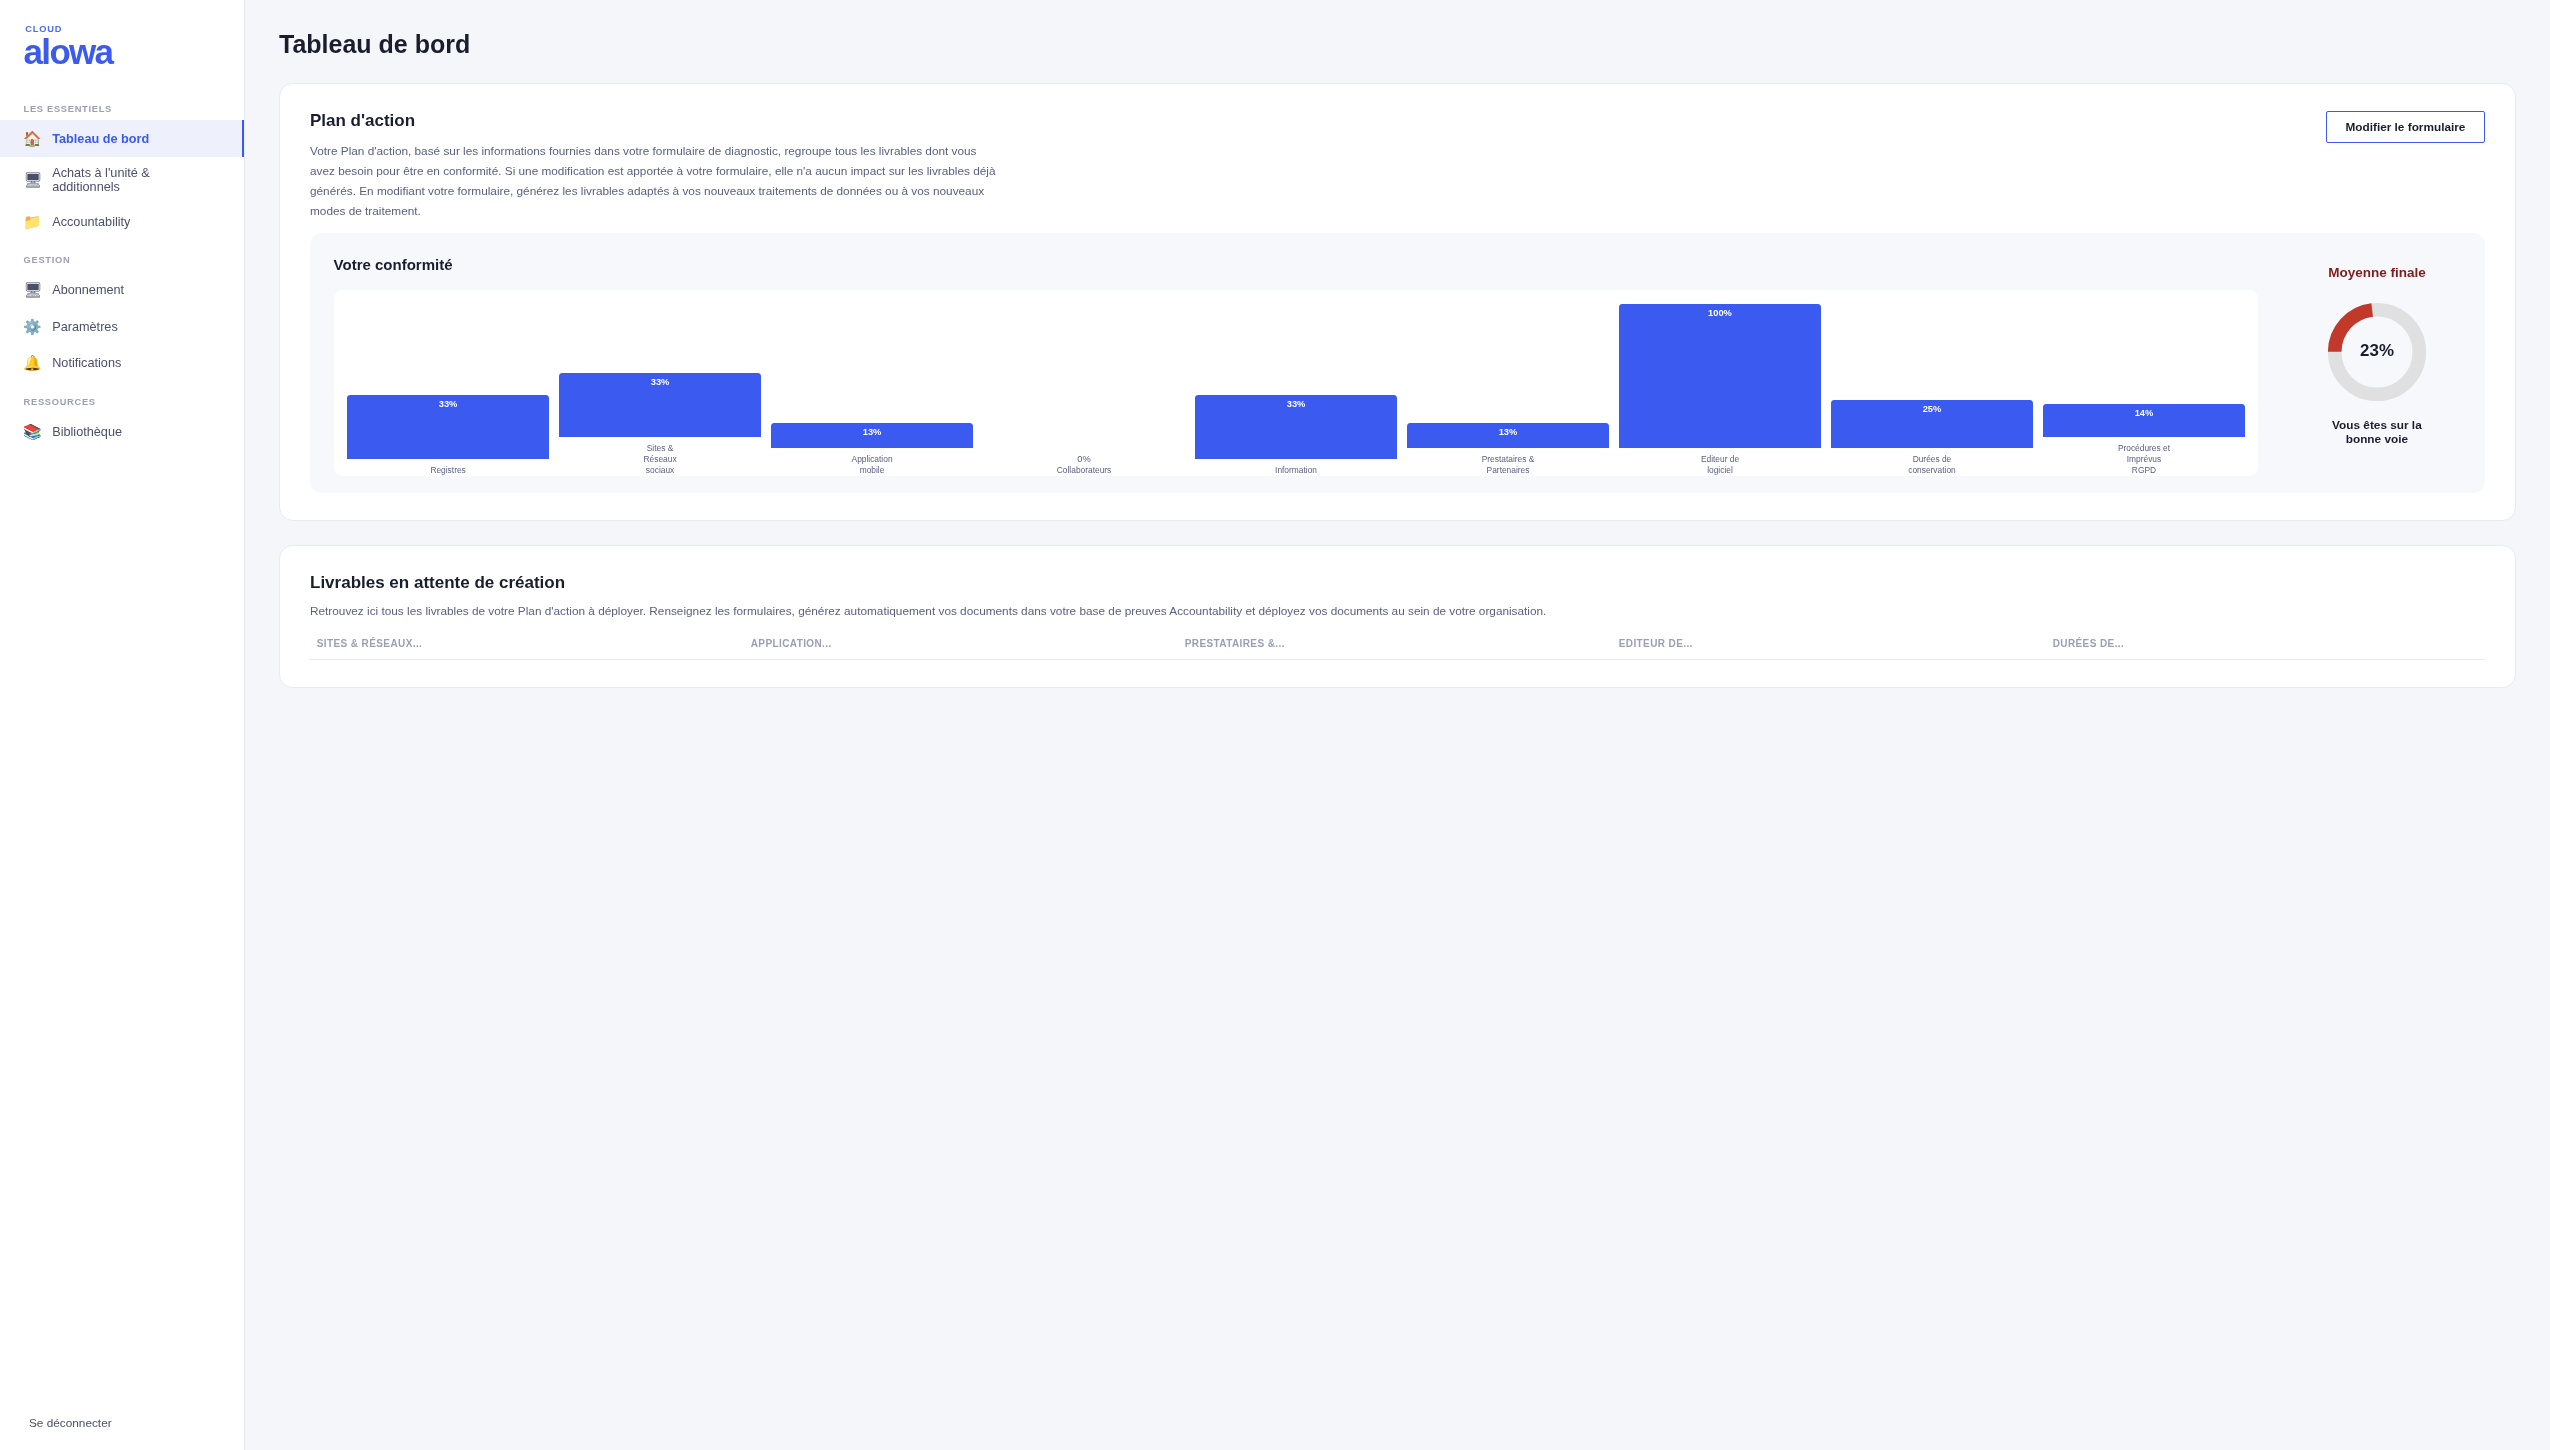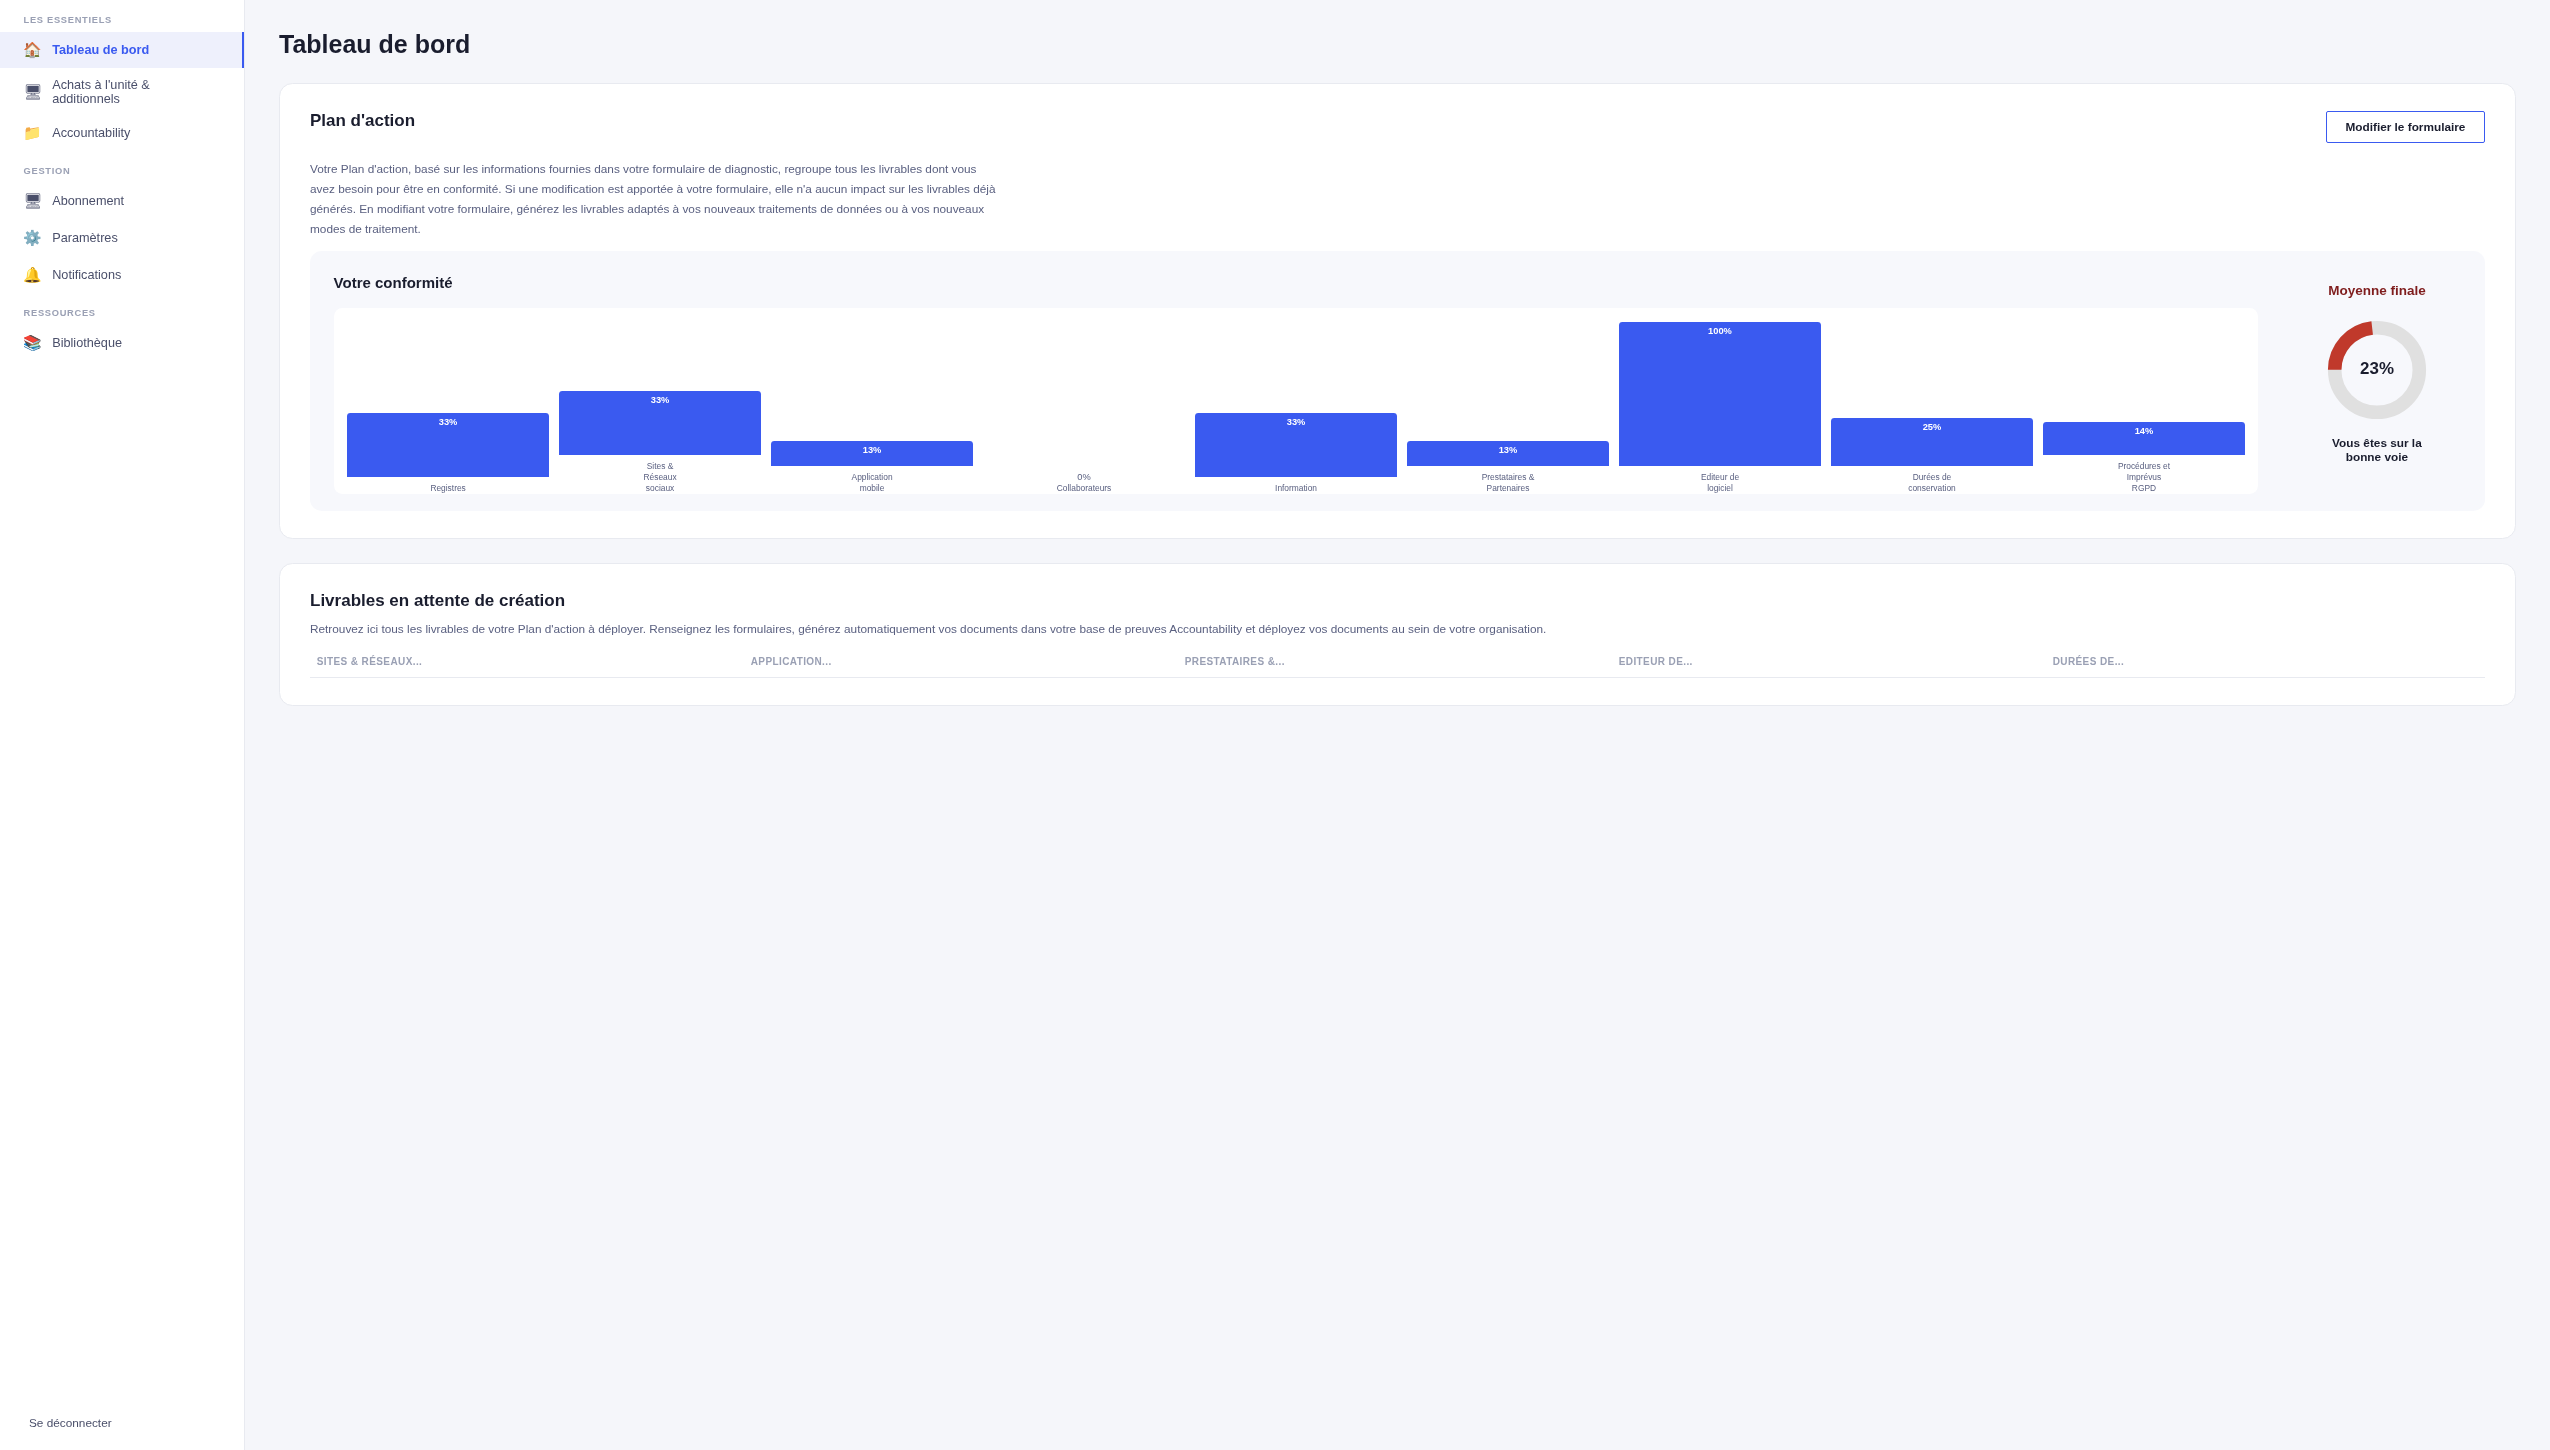--- a/index.html
+++ b/index.html
@@ -114,21 +114,21 @@
       display: flex;
       justify-content: space-between;
       align-items: flex-start;
       margin-bottom: 11.8px;
     }
 
     .card-title {
       font-size: 17px;
       font-weight: 700;
       color: #1a1d2e;
-      margin-bottom: 28px;
+      margin-bottom: 10px;
     }
 
     .card-description {
       font-size: 11.8px;
       color: #5a6080;
       line-height: 1.7;
       max-width: 692px;
     }
 
     .btn-outline {
@@ -265,20 +265,26 @@
       color: #9aa0b4;
       text-transform: uppercase;
       letter-spacing: 0.4px;
       flex: 1;
     }
   </style>
 </head>
 <body>
 
 <div class="sidebar">
+  <div class="logo-area">
+    <div class="logo-text">
+      <span class="logo-cloud">CLOUD</span>
+      <span class="logo-alowa">alowa</span>
+    </div>
+  </div>
 
   <div class="nav-section-label">Les essentiels</div>
 
   <div class="nav-item active">
     <span class="nav-icon">🏠</span>
     <span>Tableau de bord</span>
   </div>
   <div class="nav-item">
     <span class="nav-icon">🖥</span>
     <span>Achats à l'unité &amp; additionnels</span>

